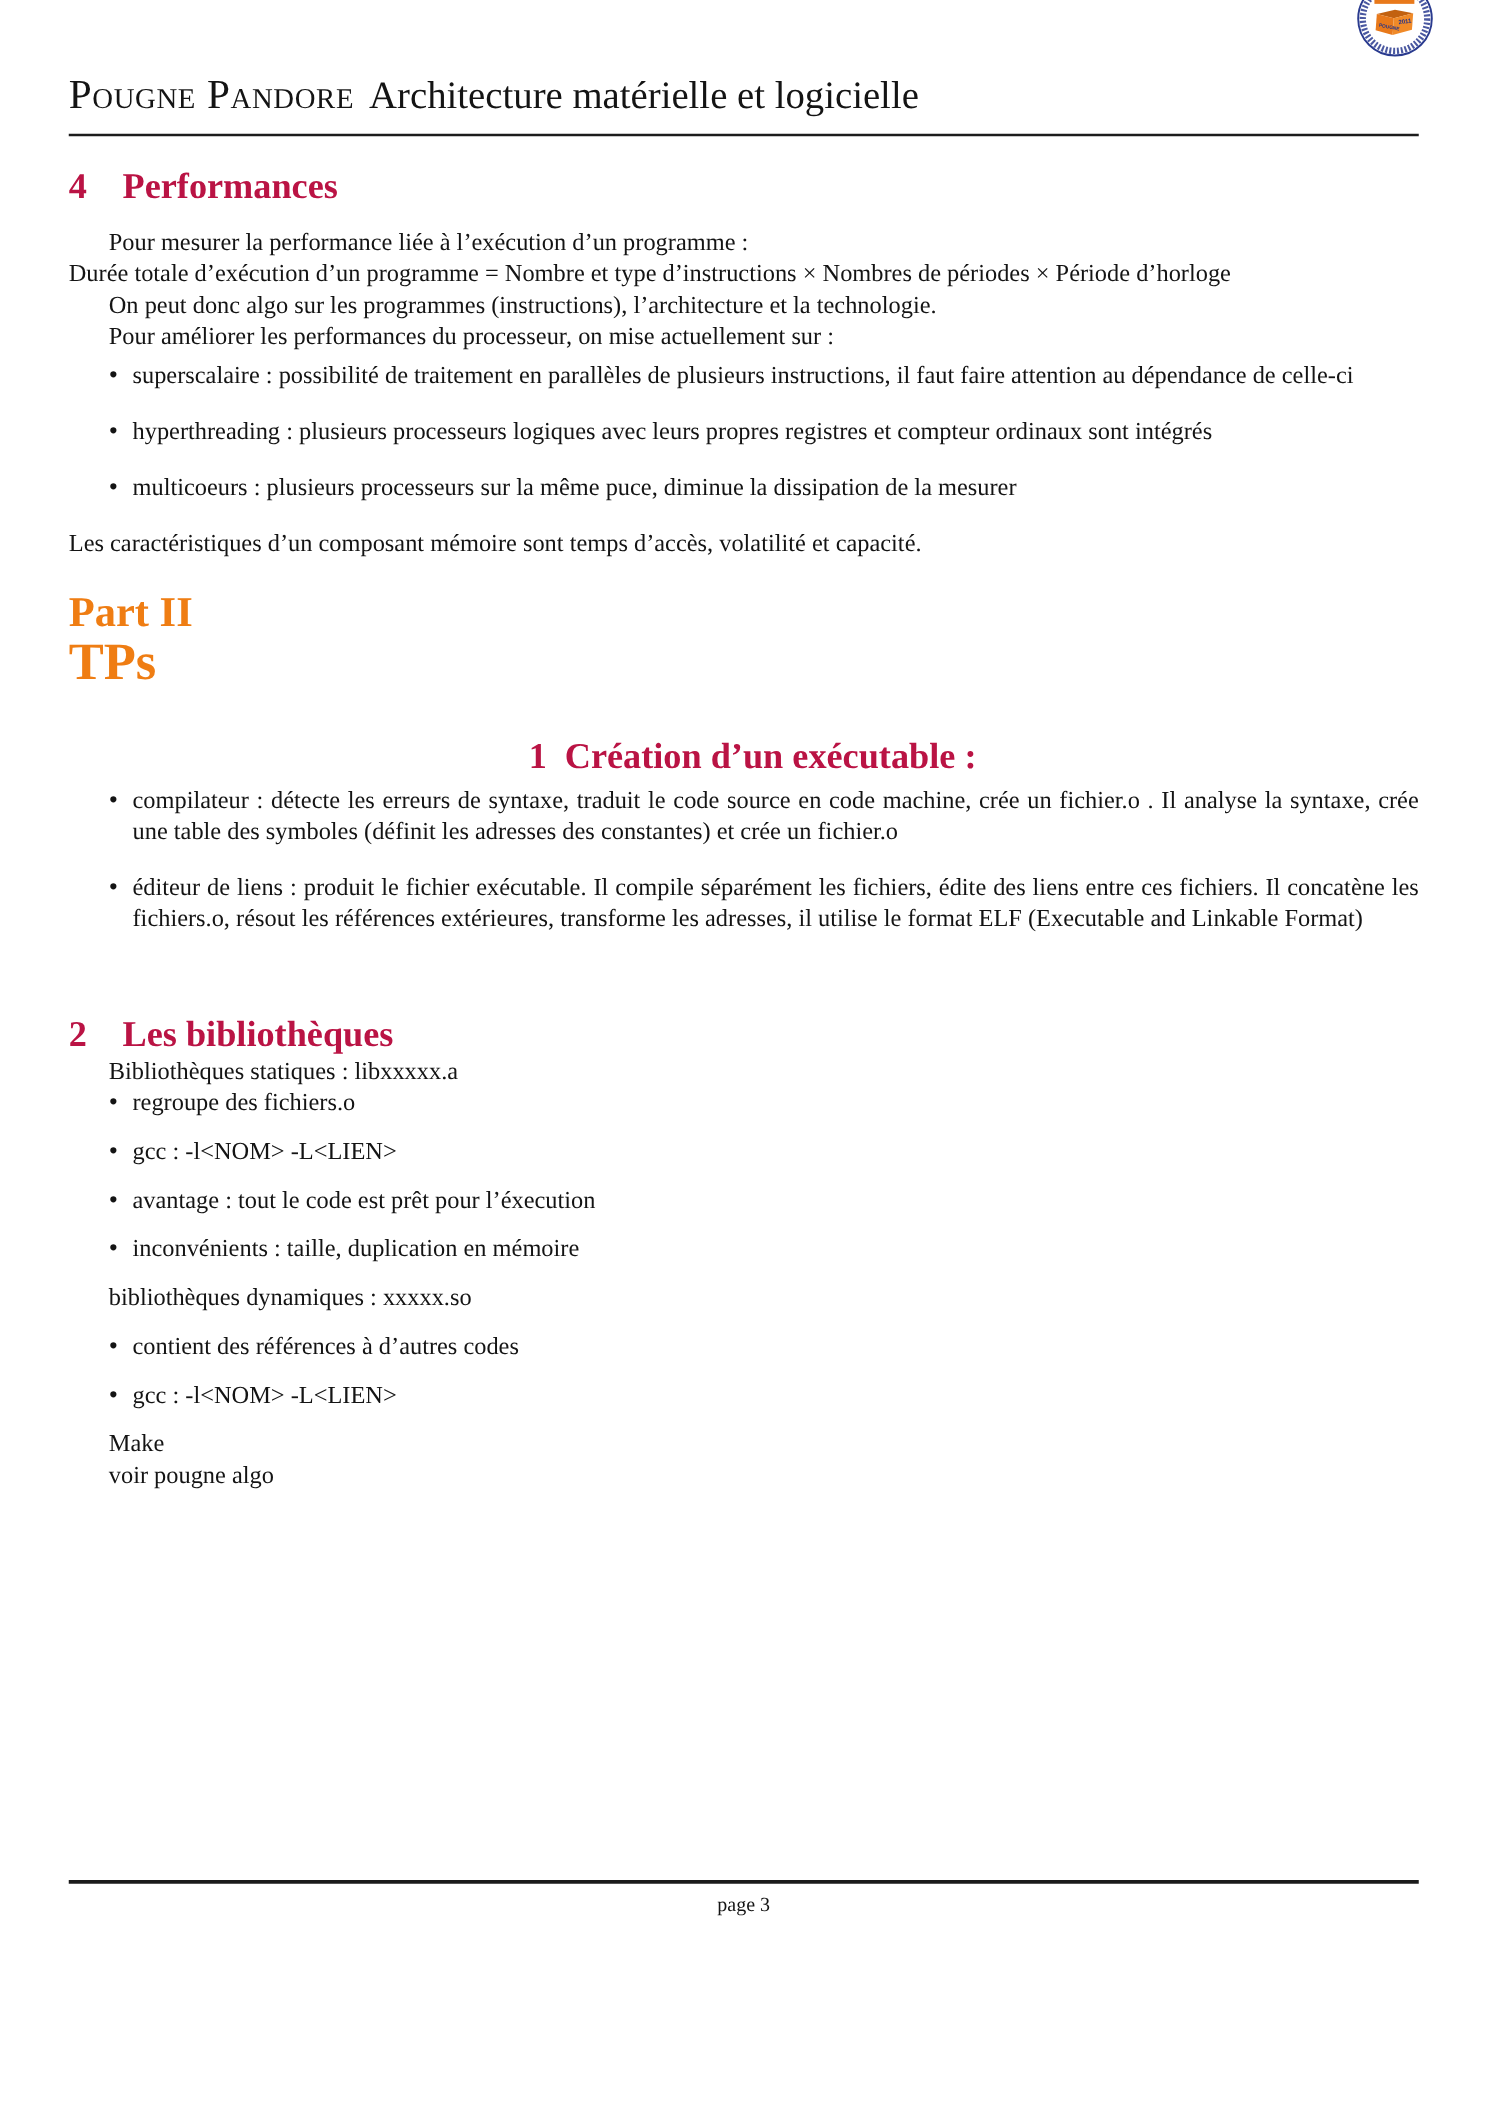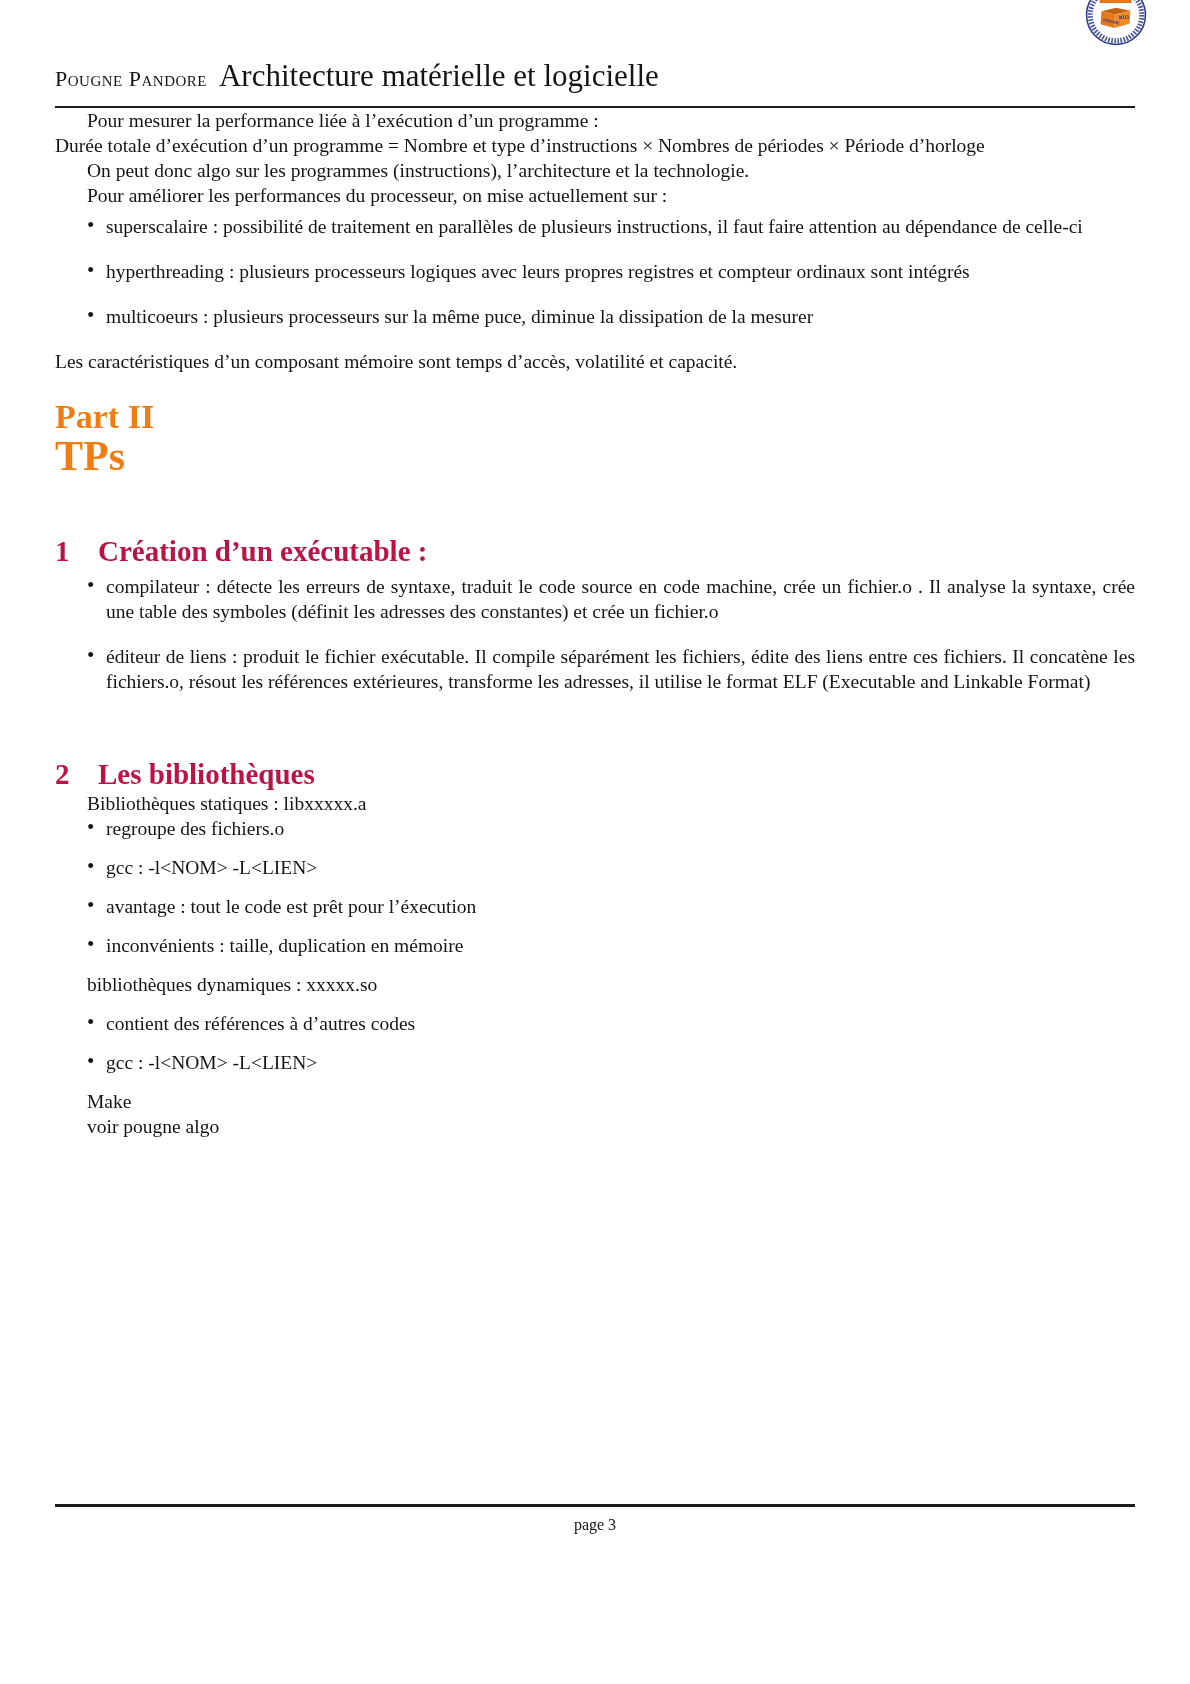--- a/index.html
+++ b/index.html
@@ -17,21 +17,21 @@
     margin:0 55px;
     padding-top:58px;
     padding-bottom:12px;
     border-bottom:2px solid #1c1c1c;
     display:flex;
     align-items:baseline;
     gap:12px;
   }
   .institution{
     font-variant:small-caps;
-    font-size:22px;
+    font-size:33px;
     letter-spacing:.5px;
     white-space:nowrap;
   }
   .doc-title{
     font-size:31px;
     white-space:nowrap;
   }
   .logo{
     position:absolute;
     right:-12px;
@@ -40,21 +40,21 @@
   }
   
   .content{padding:0 55px;font-size:19.5px;line-height:25px;}
   h2.section{
     font-size:29px;
     line-height:33px;
     font-weight:bold;
     margin:24px 0 16px 0;
   }
   h2.sec-perf{margin-top:24px;}
-  h2.sec-exec{margin-top:56px;margin-bottom:0;}
+  h2.sec-exec{margin-top:36px;margin-bottom:0;text-align:center;}
   h2.sec-bib{margin-top:64px;margin-bottom:0;}
   .sec-num{display:inline-block;min-width:43px;}
   .para{text-align:justify;margin:0;}
   .indent{text-indent:32px;}
   ul.bullets{
     list-style:none;
     margin:6px 0 0 0;
     padding:0 0 0 51px;
   }
   ul.bullets li{
@@ -124,20 +124,23 @@
         <polygon points="17,28 31,31.5 30,45.5 16,41.5" fill="#e8791b"></polygon>
         <polygon points="31,31.5 47,27.5 46,41 30,45.5" fill="#f08a28"></polygon>
         <text x="18.5" y="38.5" font-size="4" fill="#23338a" transform="rotate(11 18.5 38.5)" font-family="Liberation Sans, sans-serif" font-weight="bold">POUGNE</text>
         <text x="35" y="36.5" font-size="5" fill="#23338a" transform="rotate(-7 35 36.5)" font-family="Liberation Sans, sans-serif" font-weight="bold">2011</text>
       </svg>
     </span>
   </div>
 
   <div class="content">
 
+    <h2 class="section sec-perf" style="color:#ba1344">
+      <span class="sec-num">4</span><span>Performances</span>
+    </h2>
 
     <p class="para indent">Pour mesurer la performance liée à l’exécution d’un programme :</p>
     <p class="para">Durée totale d’exécution d’un programme = Nombre et type d’instructions × Nombres de périodes × Période d’horloge</p>
     <p class="para indent">On peut donc algo sur les programmes (instructions), l’architecture et la technologie.</p>
     <p class="para indent">Pour améliorer les performances du processeur, on mise actuellement sur :</p>
 
     <ul class="bullets">
       <li>superscalaire : possibilité de traitement en parallèles de plusieurs instructions, il faut faire attention au dépendance de celle-ci</li>
       <li>hyperthreading : plusieurs processeurs logiques avec leurs propres registres et compteur ordinaux sont intégrés</li>
       <li>multicoeurs : plusieurs processeurs sur la même puce, diminue la dissipation de la mesurer</li>

